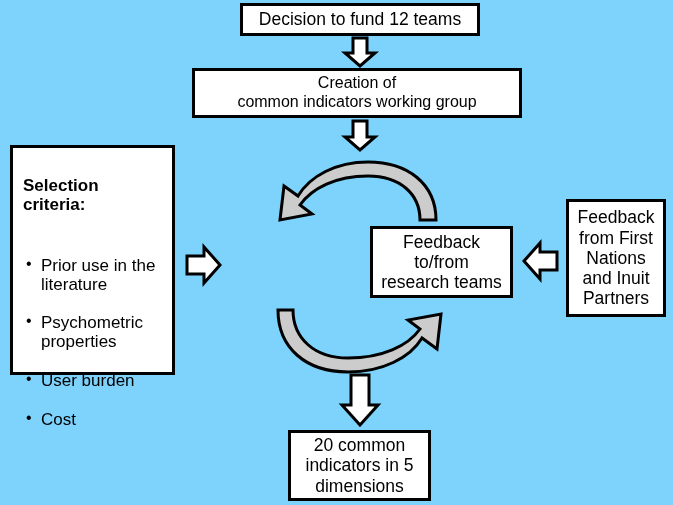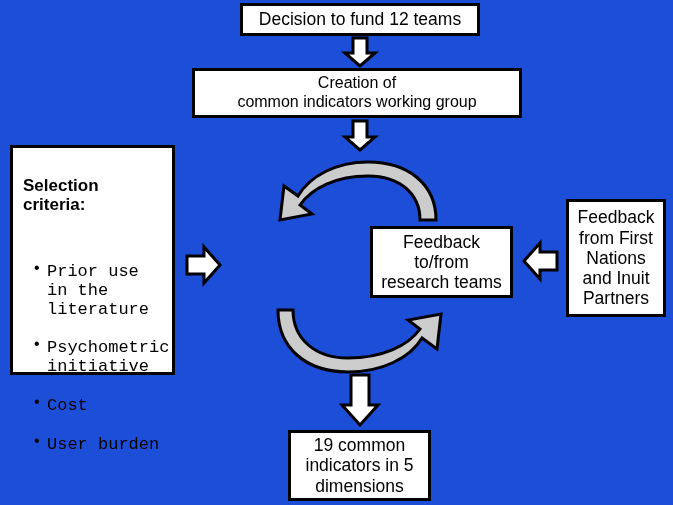--- a/index.html
+++ b/index.html
@@ -4,21 +4,21 @@
 <style>
   html, body {
     margin: 0;
     padding: 0;
     background: #ffffff;
   }
   #canvas {
     position: relative;
     width: 673px;
     height: 505px;
-    background: #1d4ed8;
+    background: #7dd3fc;
     font-family: "Liberation Sans", sans-serif;
     overflow: hidden;
   }
   .box {
     position: absolute;
     box-sizing: border-box;
     border: 3px solid #000000;
     background: #ffffff;
     display: flex;
     align-items: center;
@@ -43,24 +43,23 @@
     padding: 8px 6px 6px 8px;
     font-size: 17px;
   }
   #box-criteria .crit-title {
     font-weight: bold;
     display: block;
     margin: 0 4px 1px 2px;
     white-space: pre-line;
   }
   #box-criteria ul {
-    margin: 6px;
+    margin: 0;
     padding: 0 0 0 20px;
     list-style: none;
-    font-family: Liberation Mono, monospace;
   }
   #box-criteria li {
     position: relative;
     margin: 0 0 0 0;
     line-height: 1.12;
     white-space: pre-line;
   }
   #box-criteria li::before {
     content: "\2022";
     position: absolute;
@@ -118,23 +117,23 @@
   <svg class="arrow-svg" style="left:338px; top:119px;" width="44" height="34" viewBox="0 0 44 34">
     <polygon class="ar-shape" points="15,2 29,2 29,18 37,18 22,31 7,18 15,18"></polygon>
   </svg>
 
   <div class="box" id="box-criteria">
     <span class="crit-title">Selection criteria:</span>
     <ul>
       <li>Prior use in the
 literature</li>
       <li>Psychometric
-initiative</li>
+properties</li>
+      <li>User burden</li>
       <li>Cost</li>
-      <li>User burden</li>
     </ul>
   </div>
 
   <svg class="arrow-svg" style="left:268px; top:158px;" width="200" height="70" viewBox="0 0 200 70">
     <path class="curve-shape" d="M 168,62
              C 168,26 140,4 100,4
              C 68,4 42,18 30,38
              L 16,28
              L 12,62
              L 44,56
@@ -173,17 +172,17 @@
              L 150,23
              C 138,40 112,52 78,52
              C 44,52 23,32 23,4
              Z"></path>
   </svg>
 
   <svg class="arrow-svg" style="left:338px; top:373px;" width="44" height="55" viewBox="0 0 44 55">
     <polygon class="ar-shape" points="13,2 31,2 31,32 40,32 22,52 4,32 13,32"></polygon>
   </svg>
 
-  <div class="box" id="box-indicators">19 common
+  <div class="box" id="box-indicators">20 common
 indicators in 5
 dimensions</div>
 
 </div>
 
 </body></html>

